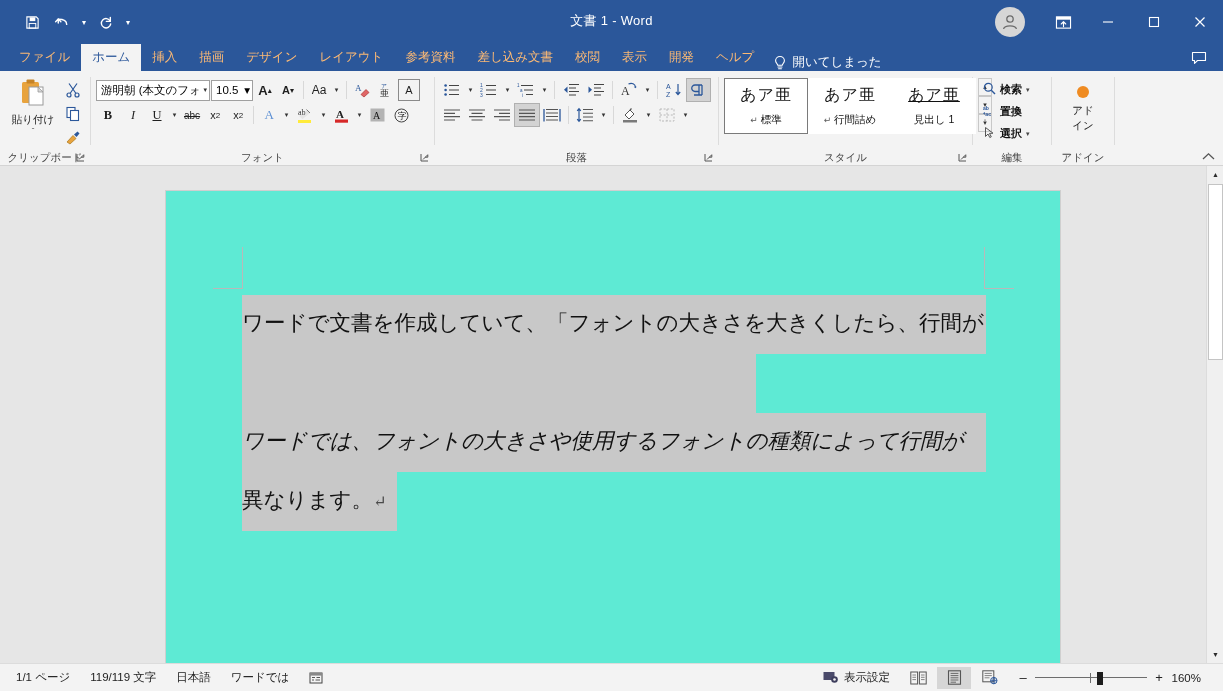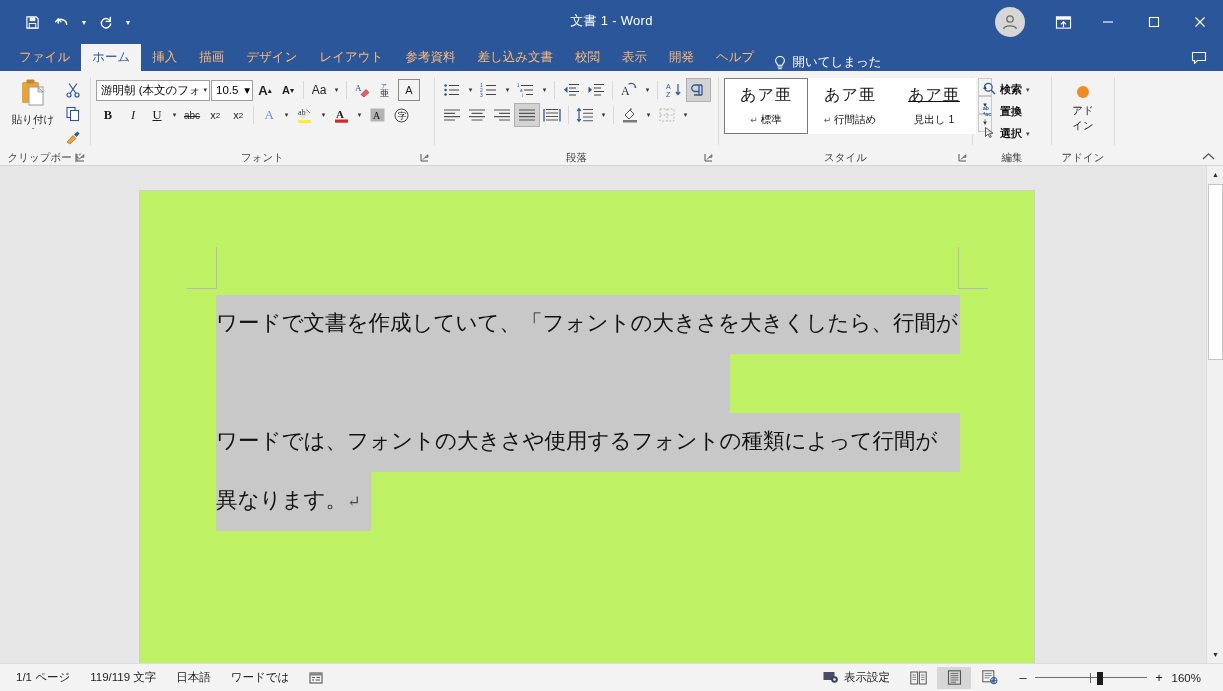--- a/index.html
+++ b/index.html
@@ -138,22 +138,22 @@
   .collapse-ribbon {
     position: absolute; right: 8px; bottom: 2px; font-size: 11px; color: #555;
   }
 
   
   .docarea {
     position: absolute; left: 0; top: 166px; width: 1223px; height: 497px;
     background: #e6e6e6; overflow: hidden;
   }
   .page {
-    position: absolute; left: 140px; top: 25px; width: 894px; height: 480px;
-    background: #bef264; box-shadow: 0 0 0 1px #cfcfcf;
+    position: absolute; left: 166px; top: 25px; width: 894px; height: 480px;
+    background: #5eead4; box-shadow: 0 0 0 1px #cfcfcf;
   }
   .mark { position: absolute; background: #b9b9b9; }
   .mark.v { width: 1px; }
   .mark.h { height: 1px; }
 
   .txtblock { position: absolute; left: 76px; top: 104px; width: 744px; }
   .lineblock { position: relative; }
   .hl { position: absolute; background: #c8c8c8; }
   .tline {
     position: absolute; font-family: "Liberation Serif", "DejaVu Serif", serif;
@@ -679,21 +679,21 @@
       <div class="txtblock">
 
         <div class="lineblock" style="height:118px">
           <div class="hl" style="left:0; top:0; width:744px; height:59px;"></div>
           <div class="tline" style="left:0; top:13px;">ワードで文書を作成していて、「フォントの大きさを大きくしたら、行間が</div>
           <div class="hl" style="left:0; top:59px; width:514px; height:59px;"></div>
         </div>
 
         <div class="lineblock" style="height:118px">
           <div class="hl" style="left:0; top:0; width:744px; height:59px;"></div>
-          <div class="tline" style="left:0; top:13px;">ワードでは、フォントの大きさや使用するフォントの種類によって行間が</div>
+          <div class="tline" style="left:0; top:13px;font-style:italic;">ワードでは、フォントの大きさや使用するフォントの種類によって行間が</div>
           <div class="hl" style="left:0; top:59px; width:155px; height:59px;"></div>
           <div class="tline" style="left:0; top:72px;"><span></span><span>異なります。</span><span class="pilcrow">↵</span></div>
         </div>
 
 
       </div>
     </div>
   </div>
 
   <div class="vscroll">

